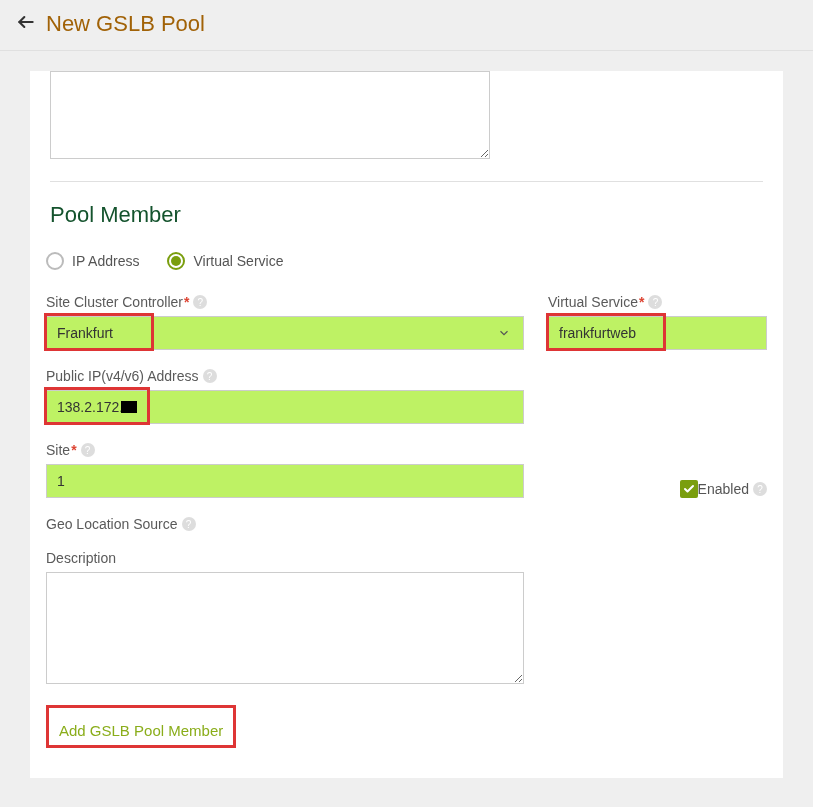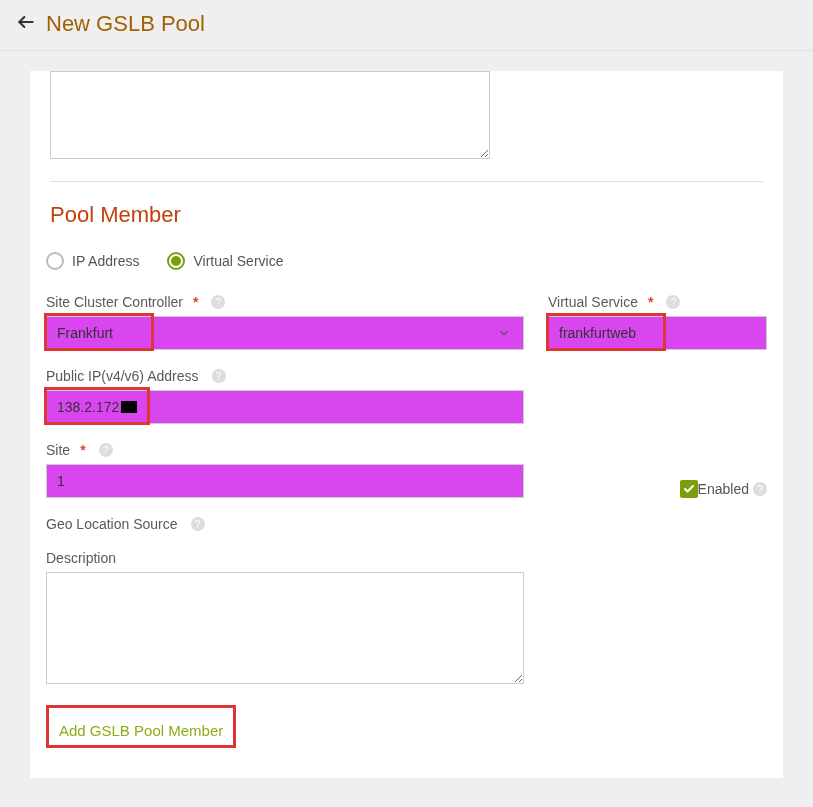--- a/index.html
+++ b/index.html
@@ -46,21 +46,21 @@
       display: block;
     }
     .divider {
       border: none;
       border-top: 1px solid #e0e0e0;
       margin: 22px 20px 20px 20px;
     }
     .section-title {
       font-size: 22px;
       font-weight: 400;
-      color: #c2410c;
+      color: #14532d;
       margin: 0 20px 24px 20px;
     }
     .form-area {
       padding: 0 16px;
     }
     .radio-row {
       display: flex;
       align-items: center;
       gap: 28px;
       margin-bottom: 24px;
@@ -98,42 +98,42 @@
     }
     .form-col { flex: 1; }
     .form-col.left { flex: 0 0 478px; }
     .form-col.right { flex: 1; }
     .field-label {
       color: #5a5a5a;
       font-size: 14px;
       margin-bottom: 6px;
       display: flex;
       align-items: center;
-      gap: 9px;
+      gap: 0;
     }
     .req { color: #d43; font-weight: bold; margin-left: 1px; }
     .help-icon {
       display: inline-flex;
       width: 14px; height: 14px;
       border-radius: 50%;
       background: #ddd;
       color: #fff;
       font-size: 10px;
       align-items: center;
       justify-content: center;
       margin-left: 4px;
     }
     .text-input, .select-box {
       width: 100%;
       height: 34px;
       border: 1px solid #ccc;
       padding: 0 10px;
       font-size: 14px;
       color: #333;
-      background: #d946ef;
+      background: #bef264;
     }
     .select-box {
       display: flex;
       align-items: center;
       justify-content: space-between;
       cursor: pointer;
       position: relative;
     }
     .select-box .val { flex: 1; }
     .select-box .clear-x {

